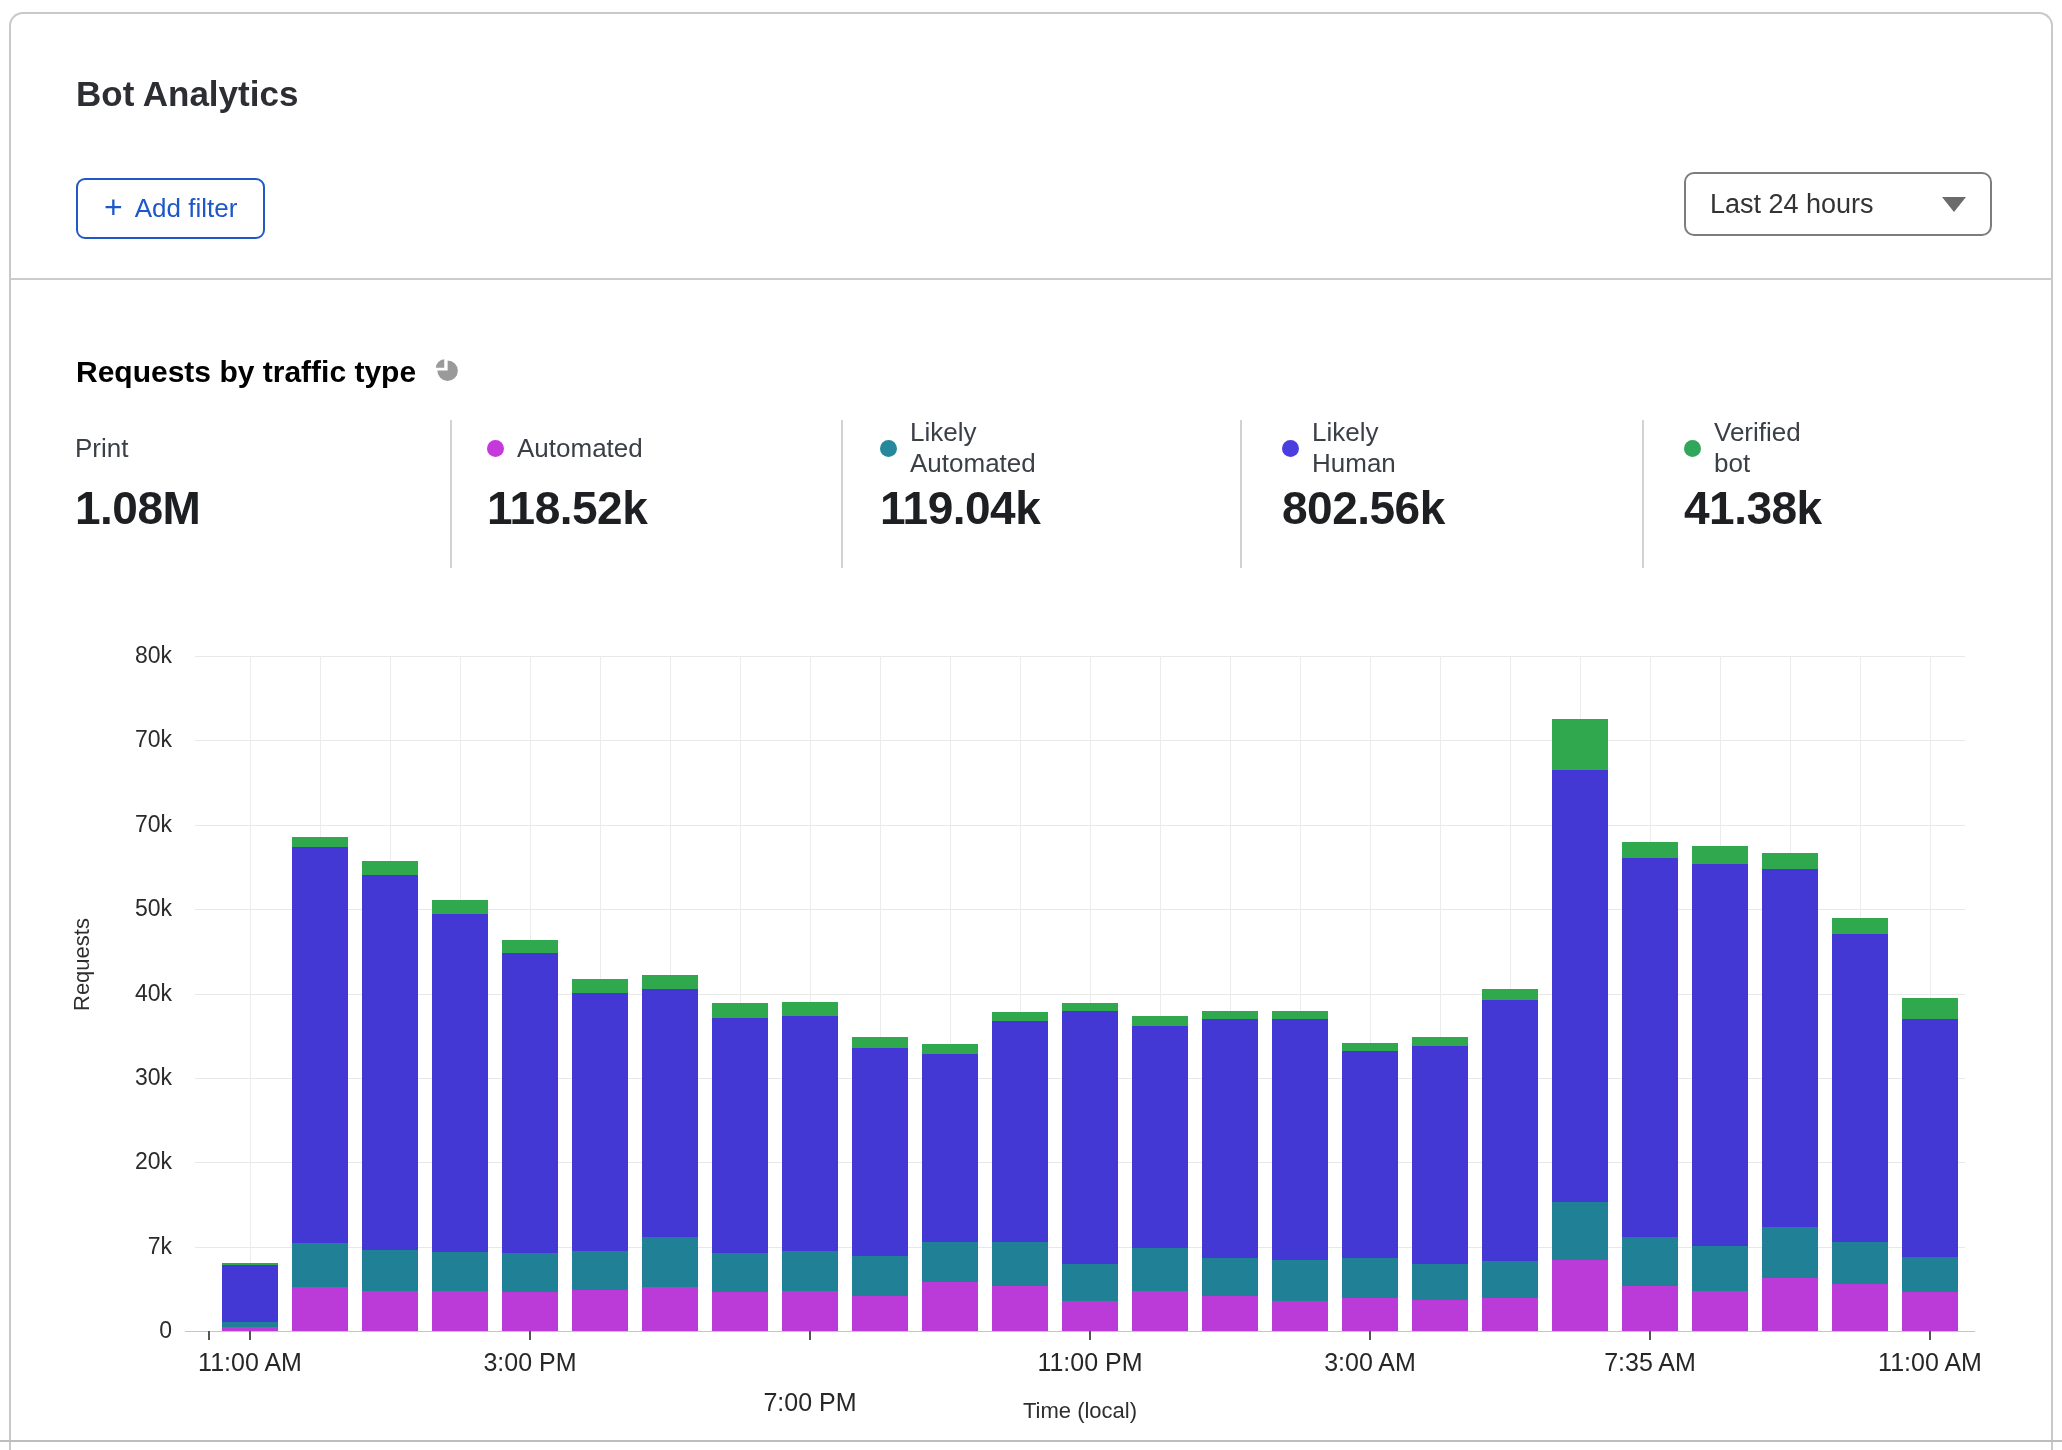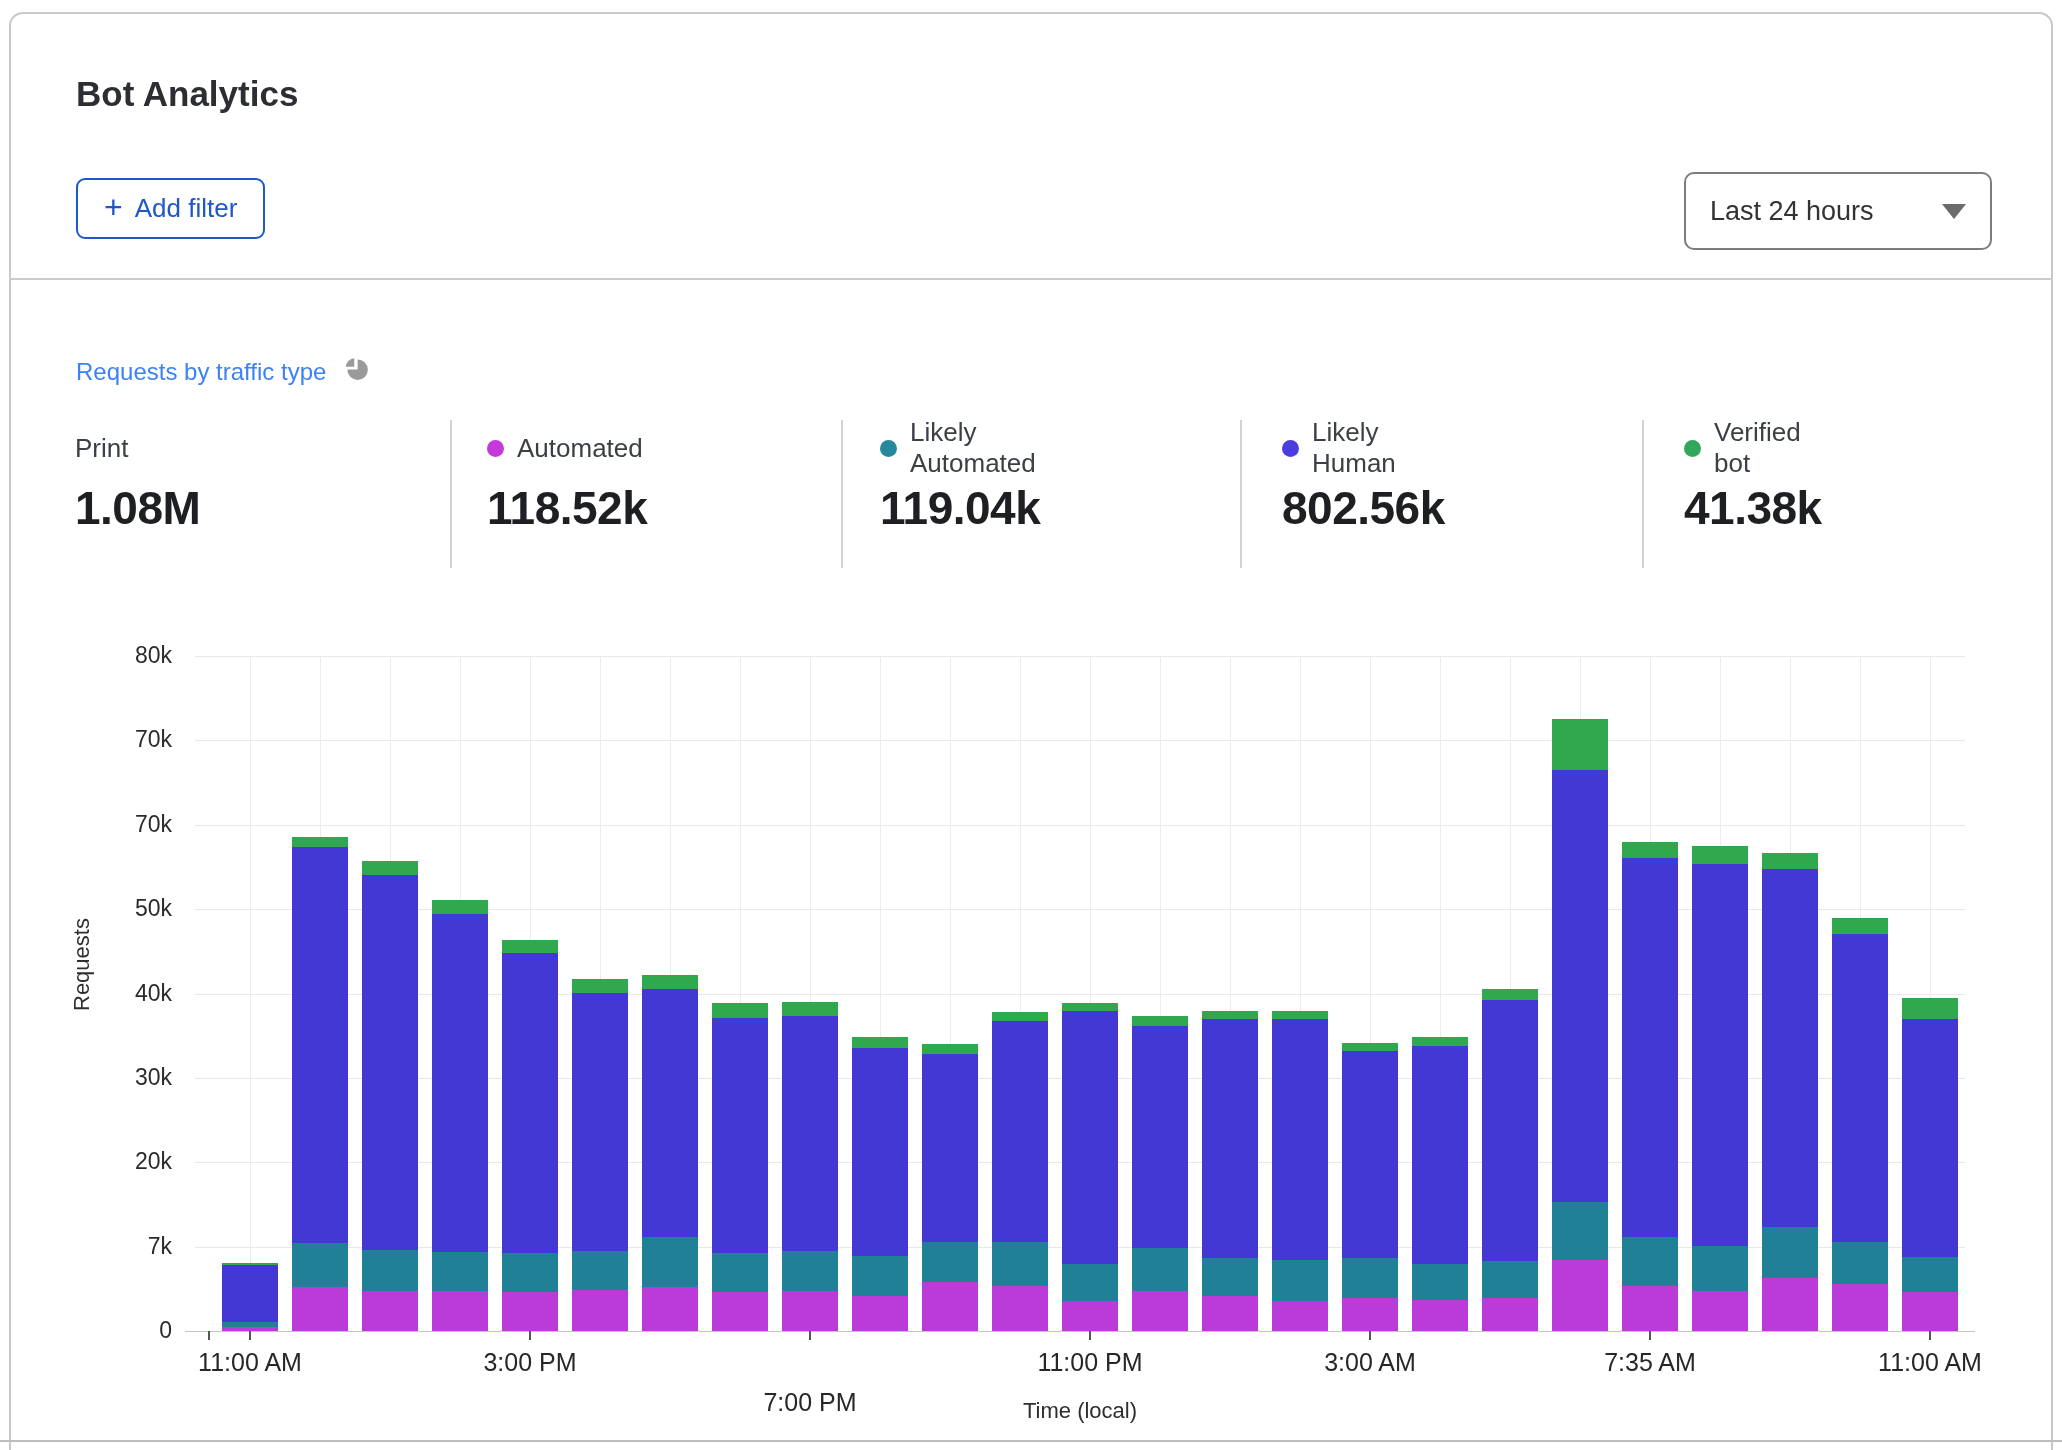--- a/index.html
+++ b/index.html
@@ -14,32 +14,32 @@
 
   .top-links { position:absolute; right:64px; top:74px; display:flex; align-items:center; gap:44px; }
   .link { display:flex; align-items:center; gap:11px; color:#1e57c8; font-size:26px; cursor:pointer; }
   .link svg { display:block; }
 
   .add-filter-btn { position:absolute; left:76px; top:178px; height:61px; padding:0 26px;
           border:2.5px solid #2059c7; border-radius:9px; display:flex; align-items:center; gap:12px;
           color:#1e57c8; font-size:26px; background:#fff; cursor:pointer; }
   .add-filter-btn .plus { font-size:32px; font-weight:400; line-height:1; margin-top:-3px; }
 
-  .time-select { position:absolute; left:1684px; top:172px; width:308px; height:78px;
+  .time-select { position:absolute; left:1684px; top:172px; width:308px; height:64px;
           border:2.5px solid #7d7d7d; border-radius:10px; background:#fff; display:flex;
           align-items:center; justify-content:space-between; padding:0 24px; cursor:pointer; }
   .time-select .val { font-size:27px; color:#333; }
   .caret { width:0; height:0; border-left:12px solid transparent; border-right:12px solid transparent;
            border-top:15px solid #6b6b6b; }
 
   .header-divider { position:absolute; left:10px; top:278px; width:2042px; height:1.5px; background:#cbcbcb; }
   .bottom-divider { position:absolute; left:0px; top:1440px; width:2062px; height:2px; background:#bdbdbd; }
 
   .section-heading { position:absolute; left:76px; top:355px; display:flex; align-items:center; gap:16px; }
-  .section-heading .txt { font-size:24px; font-weight:400; color:#3b82f6; }
+  .section-heading .txt { font-size:30px; font-weight:700; color:#000000; }
 
   .stats-row { position:absolute; left:0; top:0; }
   .stat-col { position:absolute; top:432px; }
   .stat-label { display:flex; align-items:center; gap:13px; font-size:26px; color:#3b3f46; height:32px; }
   .stat-dot { width:17px; height:17px; border-radius:50%; flex:0 0 auto; }
   .stat-value { margin-top:17px; font-size:46px; font-weight:700; color:#1d1f23; letter-spacing:-0.5px; }
   .stat-divider { position:absolute; top:420px; width:1.5px; height:148px; background:#d2d2d2; }
 
   
   .y-axis-title { position:absolute; left:62px; top:978px; width:40px; font-size:22px; color:#2e2e2e;

